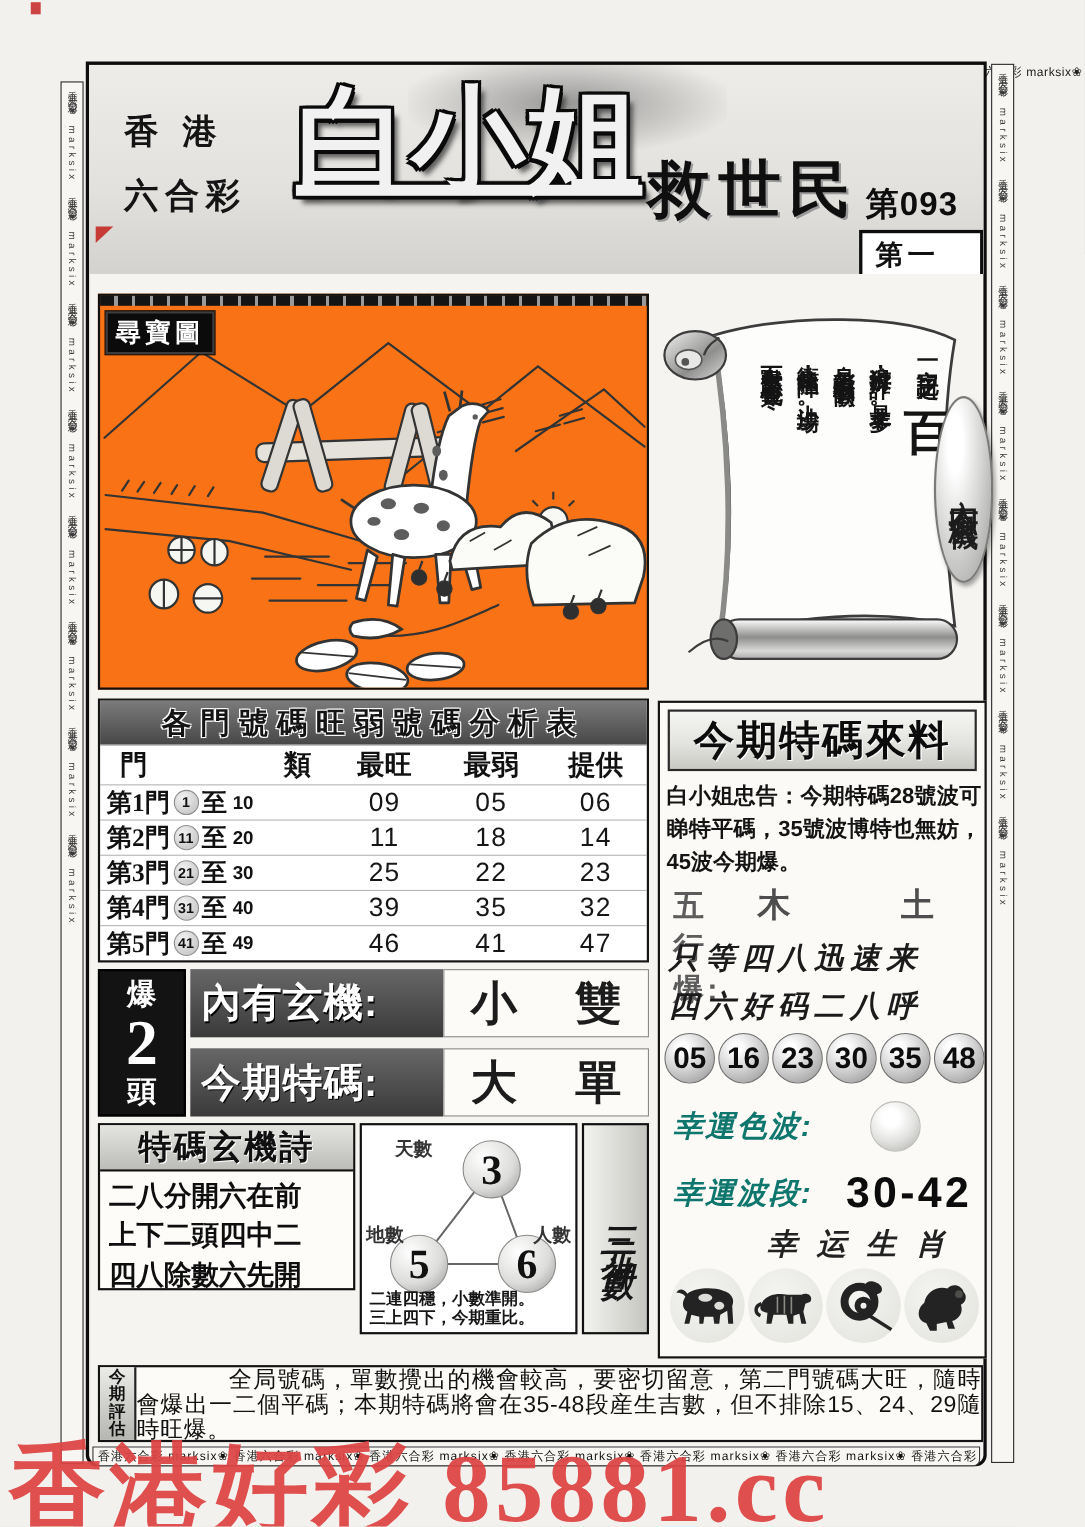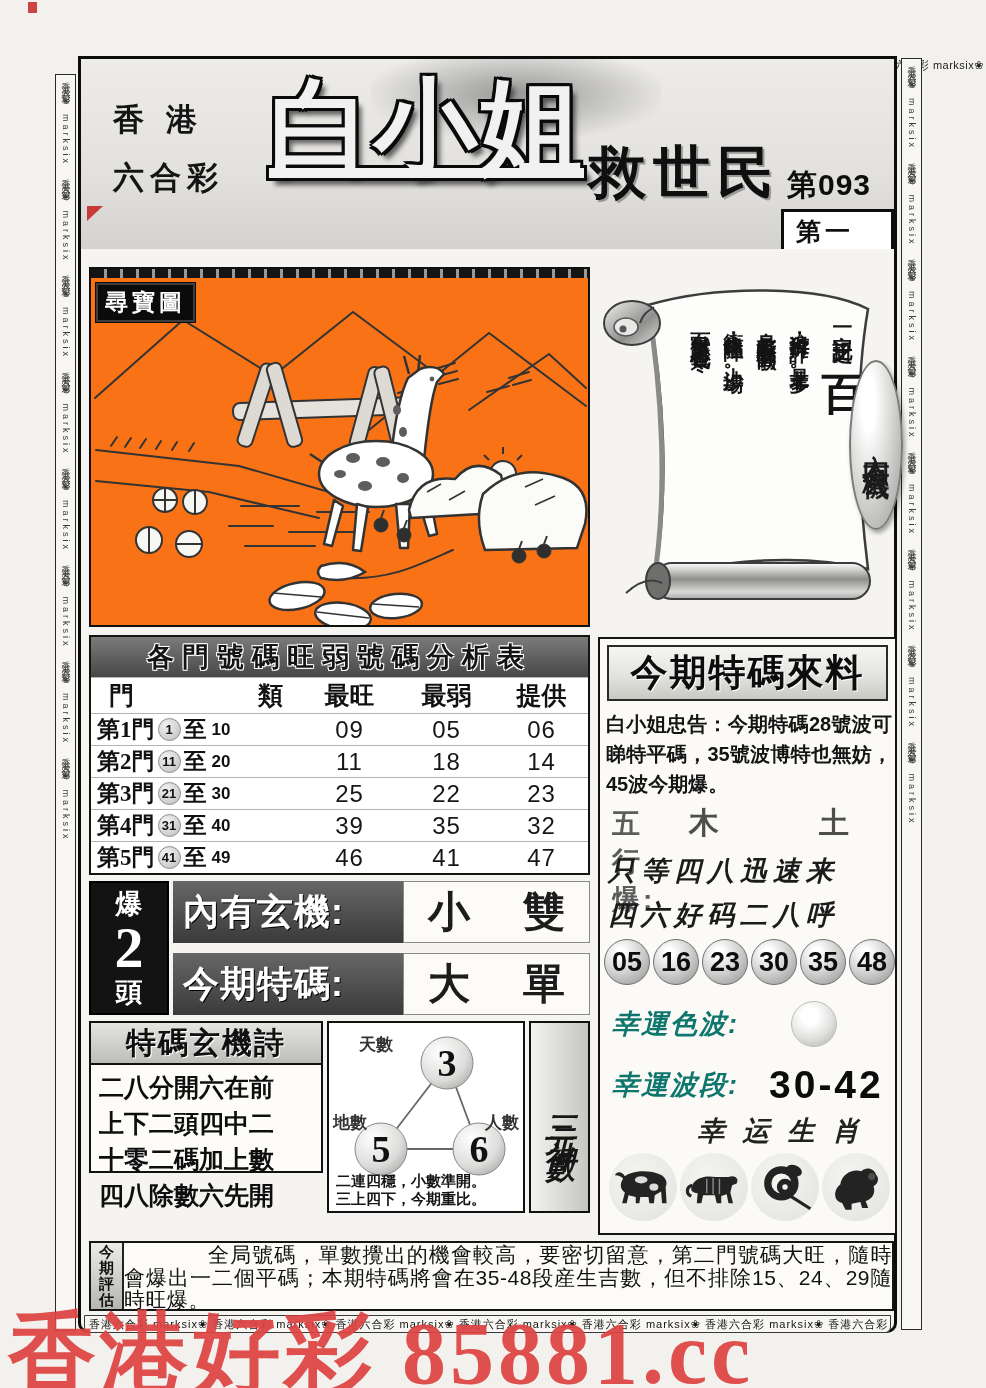--- a/index.html
+++ b/index.html
@@ -437,21 +437,20 @@
           <span>單</span>
         </div>
       </div>
     </div>
 
     <div class="abs poem">
       <div class="poem-title">特碼玄機詩</div>
       <div style="padding-top:5px;">
         <div class="poem-line">二八分開六在前</div>
         <div class="poem-line">上下二頭四中二</div>
-        <div class="poem-line">十零二碼加上數</div>
         <div class="poem-line">四八除數六先開</div>
       </div>
     </div>
 
     <div class="abs tri">
       <svg width="194" height="188" viewBox="0 0 194 188">
         <defs>
           <radialGradient id="gball" cx=".35" cy=".3" r=".9">
             <stop offset="0" stop-color="#ffffff"></stop>
               <stop offset=".6" stop-color="#dcdcda"></stop>

